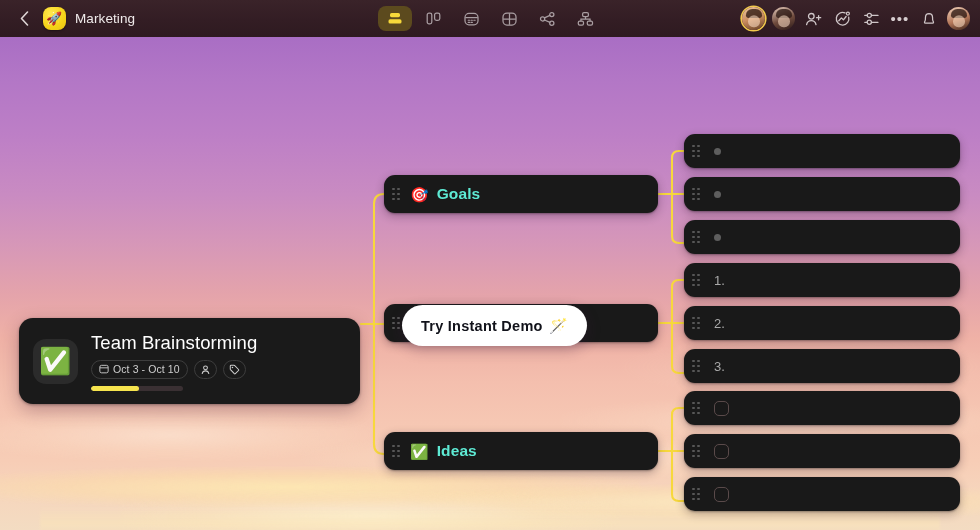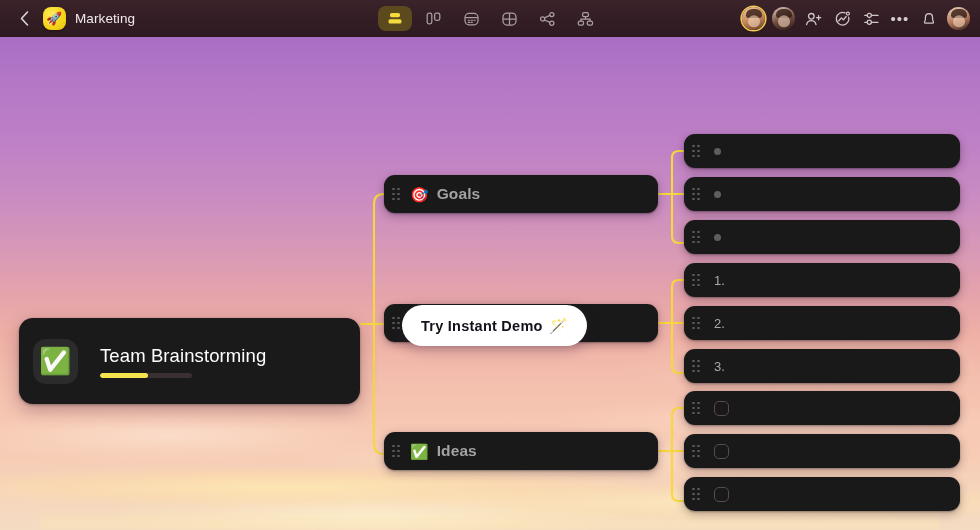--- a/index.html
+++ b/index.html
@@ -149,21 +149,21 @@
     gap: 2.4px 2.6px;
     opacity: .55;
   }
   .grip i { display: block; width: 2.5px; height: 2.5px; border-radius: 50%; background: #8b8b8b; }
 
   .branch {
     height: 38px;
     padding-right: 12px;
   }
   .branch .emo { font-size: 15px; margin-left: 2px; margin-right: 8px; line-height: 1; }
-  .branch .label { color: #a3a3a3; font-size: 15.5px; font-weight: 700; letter-spacing: .1px; }
+  .branch .label { color: #5eead4; font-size: 15.5px; font-weight: 700; letter-spacing: .1px; }
 
   .leaf {
     height: 34px;
     padding-right: 12px;
   }
   .leaf .bullet {
     width: 7px; height: 7px; border-radius: 50%;
     background: #5e5e5e; margin-left: 6px;
   }
   .leaf .num { color: #a9a9a9; font-size: 13px; margin-left: 6px; font-weight: 400; }
@@ -184,21 +184,21 @@
     display: flex; align-items: center;
     padding: 0 14px;
     cursor: pointer;
   }
   .root-ico {
     width: 45px; height: 45px; border-radius: 13px;
     background: #2b2b2b;
     display: flex; align-items: center; justify-content: center;
     font-size: 26px; line-height: 1; flex: none;
   }
-  .root-body { margin-left: 22px; flex: 1; }
+  .root-body { margin-left: 13px; flex: 1; }
   .root-title {
     color: #fff; font-size: 18.5px; font-weight: 400; letter-spacing: .1px;
     margin-bottom: 6px;
   }
   .chips { display: flex; align-items: center; gap: 6px; margin-bottom: 7px; }
   .chip {
     height: 19px; border-radius: 10px;
     border: 1px solid #3d3d3d;
     display: flex; align-items: center; gap: 4px;
     padding: 0 7px;
@@ -424,20 +424,47 @@
         <path d="M679 464 L684 464"></path>
       </g>
     </svg>
 
     <div class="root-card">
       <div class="root-ico">
         <span>✅</span>
       </div>
       <div class="root-body">
         <div class="root-title">Team Brainstorming</div>
+        <div class="chips">
+          <div class="chip">
+            <span>
+              <svg width="10" height="10" viewBox="0 0 12 12" fill="none">
+                <rect x="1" y="1.6" width="10" height="9" rx="2" stroke="currentColor" stroke-width="1.1"></rect>
+                <path d="M1.2 4.6h9.6" stroke="currentColor" stroke-width="1.1"></path>
+              </svg>
+            </span>
+            <span>Oct 3 - Oct 10</span>
+          </div>
+          <div class="chip sq">
+            <span>
+              <svg width="11" height="11" viewBox="0 0 12 12" fill="none">
+                <circle cx="6" cy="4.2" r="2.1" stroke="currentColor" stroke-width="1.1"></circle>
+                <path d="M2.4 10.4c.4-1.9 1.8-2.9 3.6-2.9s3.2 1 3.6 2.9" stroke="currentColor" stroke-width="1.1" stroke-linecap="round"></path>
+              </svg>
+            </span>
+          </div>
+          <div class="chip sq">
+            <span>
+              <svg width="11" height="11" viewBox="0 0 12 12" fill="none">
+                <path d="M1.4 5.4V2.2c0-.5.3-.8.8-.8h3.2c.2 0 .4.1.6.2l4.4 4.4c.3.3.3.8 0 1.1l-3.5 3.5c-.3.3-.8.3-1.1 0L1.6 6.1a.9.9 0 0 1-.2-.7Z" stroke="currentColor" stroke-width="1.1" stroke-linejoin="round"></path>
+                <circle cx="3.8" cy="3.8" r=".85" fill="currentColor"></circle>
+              </svg>
+            </span>
+          </div>
+        </div>
         <div class="prog">
           <i style="width: 52%; background: rgb(246, 228, 78);"></i>
         </div>
       </div>
     </div>
 
     <div class="node branch" style="left:384px; top:138px; width:274px;">
       <span class="grip">
           <i></i>
           <i></i>

